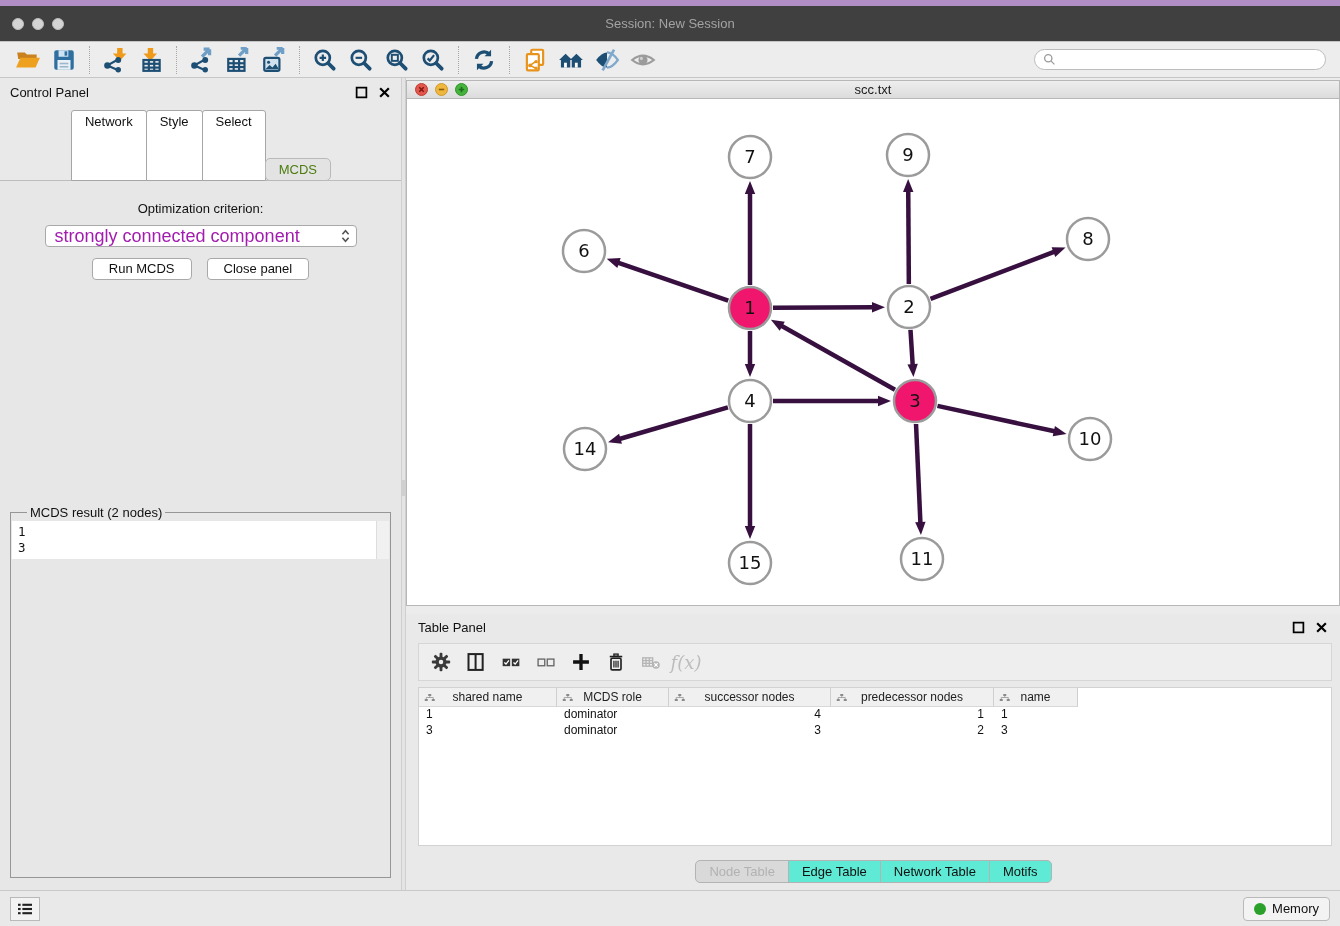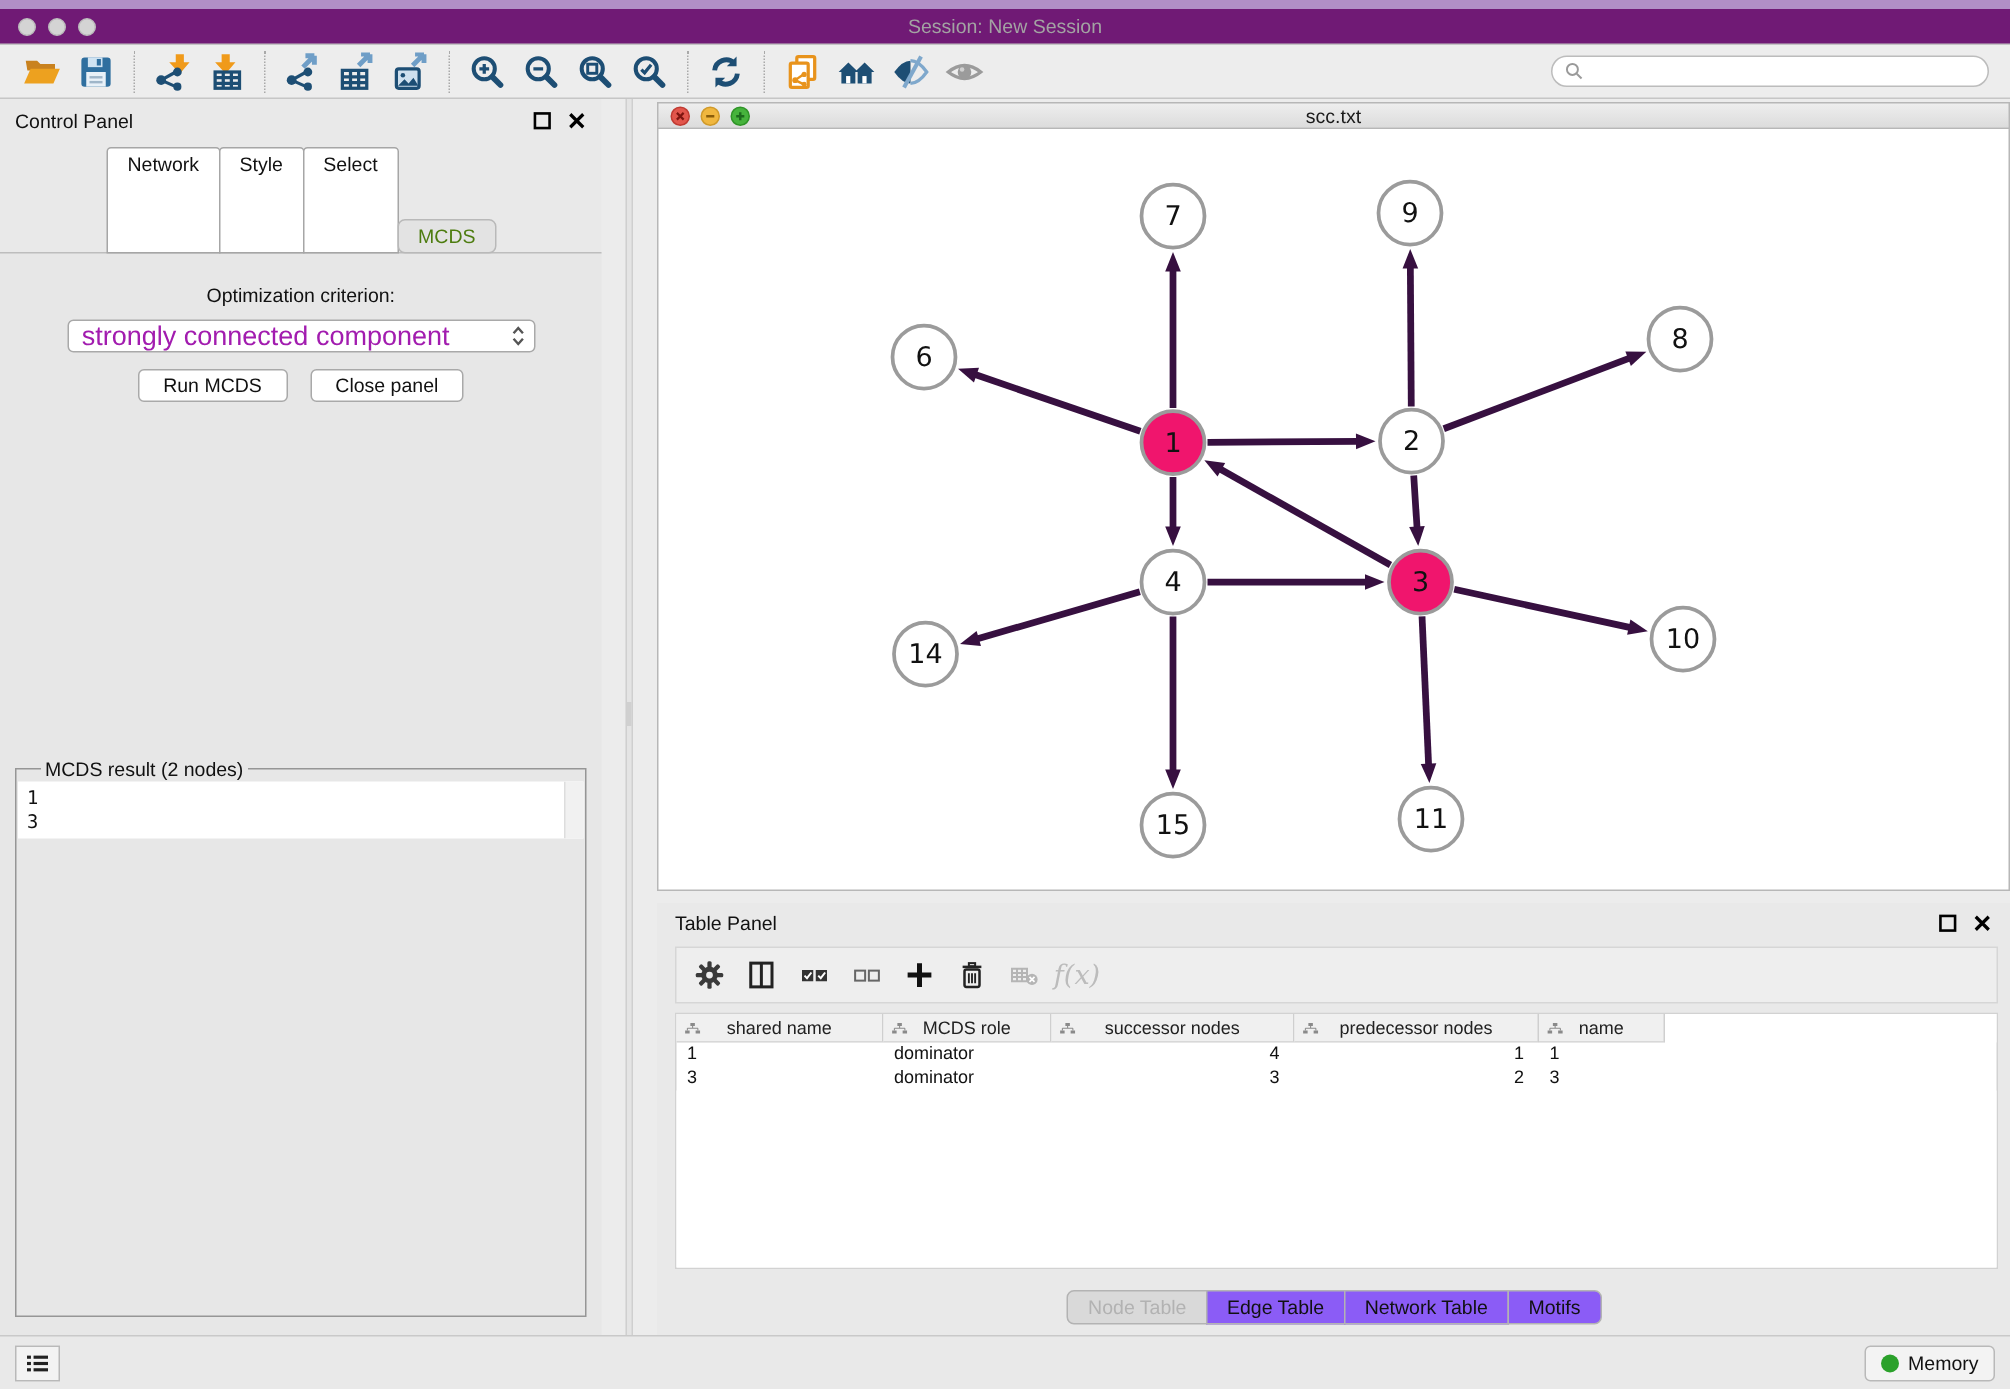--- a/index.html
+++ b/index.html
@@ -2,40 +2,40 @@
 <html><head>
 <meta charset="utf-8">
 <style>
   * { margin:0; padding:0; box-sizing:border-box; }
   html,body { width:1340px; height:926px; font-family:"Liberation Sans", sans-serif; }
   #app { position:relative; width:1340px; height:926px; background:#ececec; overflow:hidden;
          display:flex; flex-direction:column; }
 
   
   .purple-strip { height:6px; background:#b18fc6; }
-  .mac-titlebar { height:24px; background:#701a75; border-bottom:1px solid #c4c4c4;
+  .mac-titlebar { height:36px; background:#404040; border-bottom:1px solid #c4c4c4;
                   display:flex; align-items:center; position:relative; }
   .tl-group { display:flex; gap:8px; margin-left:12px; }
   .tl { width:12px; height:12px; border-radius:50%; background:#d4d4d4; border:1px solid #bdbdbd; }
   .win-title { position:absolute; left:0; right:0; text-align:center; font-size:13px; color:#a3a3a3; }
 
   
   .toolbar { height:36px; background:#ededed; border-bottom:1px solid #c6c6c6;
              display:flex; align-items:center; padding:0 10px; }
   .tb-btn { width:30px; height:30px; display:flex; align-items:center; justify-content:center; margin:0 3px; }
   .tb-btn svg { width:26px; height:26px; }
   .tb-sep { width:1px; height:28px; border-left:1px dotted #a9a9a9; margin:0 7px; }
   .tb-spacer { flex:1; }
   .search-box { width:292px; height:21px; background:#fff; border:1px solid #bcbcbc; border-radius:11px;
                 display:flex; align-items:center; padding:0 8px; margin-right:4px; }
   .search-box svg { width:13px; height:13px; margin-right:5px; }
   .search-box input { border:none; outline:none; flex:1; font-size:12px; background:transparent; }
 
   
-  .main { flex:1; display:flex; min-height:0;gap:16px; }
+  .main { flex:1; display:flex; min-height:0; }
 
   
   .control-panel { width:401px; background:#e9e9e9; display:flex; flex-direction:column; }
   .cp-header { display:flex; align-items:center; padding:7px 10px 4px 10px; }
   .cp-title { font-size:13px; color:#111; flex:1; }
   .panel-ico { width:13px; height:13px; margin-left:10px; display:flex; align-items:center; justify-content:center; }
   .cp-tabs { display:flex; justify-content:center; margin-top:6px; position:relative; z-index:2; }
   .cp-tab { background:#fff; border:1px solid #a6a6a6; padding:3px 13px; font-size:13px; color:#111;
             margin-right:-1px; border-radius:3px 3px 0 0; }
   .cp-tab.active { background:#e3e3e3; color:#4d7c0f; border-color:#b9b9b9; border-radius:5px;margin-top:48px; }
@@ -90,21 +90,21 @@
   .th { background:#f0f0f0; border-right:1px solid #cfcfcf; border-bottom:1px solid #d8d8d8;
         font-size:12px; color:#222; position:relative; display:flex; align-items:center; justify-content:center; }
   .th .sort-ico { position:absolute; left:5px; top:4px; width:11px; height:11px; }
   .th-fill { flex:1; background:#fff; }
   .tbl-row { display:flex; height:16px; font-size:12px; color:#111; }
   .td { overflow:hidden; white-space:nowrap; }
   .td.left { text-align:left; padding-left:7px; }
   .td.right { text-align:right; padding-right:10px; }
   .tp-strip { height:14px; }
   .tp-tabs { display:flex; justify-content:center; padding-bottom:7px; }
-  .bt { background:#8b5cf6; border:1px solid #b3b3b3; padding:3px 13px; font-size:13px; color:#111; margin-right:-1px; }
+  .bt { background:#5eead4; border:1px solid #b3b3b3; padding:3px 13px; font-size:13px; color:#111; margin-right:-1px; }
   .bt:first-child { border-radius:5px 0 0 5px; }
   .bt:last-child { border-radius:0 5px 5px 0; }
   .bt.active { background:#d9d9d9; color:#b2b2b2; }
 
   
   .statusbar { height:36px; background:#e9e9e9; border-top:1px solid #c9c9c9;
                display:flex; align-items:center; padding:0 10px; }
   .sb-list-btn { width:30px; height:24px; background:#f3f3f3; border:1px solid #b9b9b9;
                  display:flex; align-items:center; justify-content:center; }
   .sb-spacer { flex:1; }

